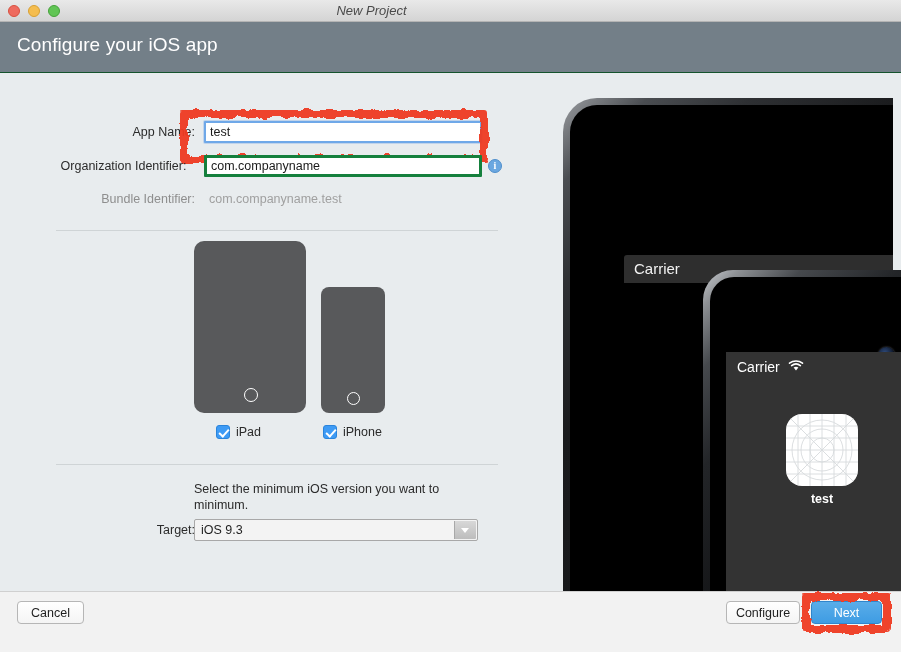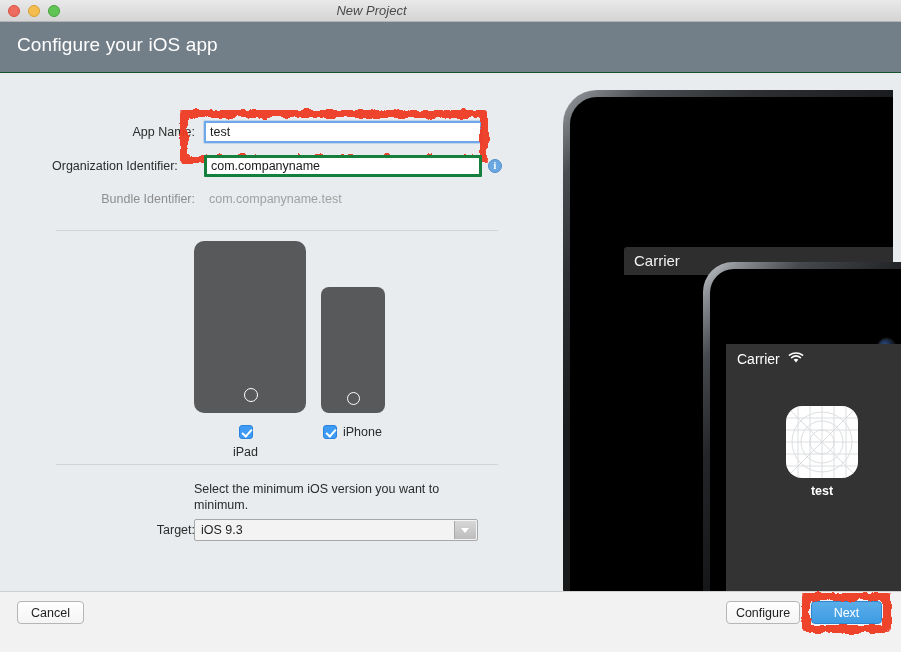--- a/index.html
+++ b/index.html
@@ -155,21 +155,21 @@
     width: 308px; height: 53px;
     box-sizing: border-box;
     border: 8px solid #ef3b22;
     border-radius: 3px;
     filter: url(#rough);
     opacity: 0.95;
   }
 
   
   #row-org { left: 24px; top: 82px; width: 460px; }
-  #row-org .field-label { left: 0; width: 143px; text-align: left; }
+  #row-org .field-label { left: 0; width: 143px; text-align: center; }
   #org-input-wrap { position: absolute; left: 152px; top: 0; }
 
   #info-icon {
     position: absolute;
     left: 436px; top: 4px;
     width: 14px; height: 14px;
     border-radius: 50%;
     background: #6ba7e0;
     border: 1px solid #4f8fcc;
     box-sizing: border-box;
@@ -232,21 +232,21 @@
     left: 24px; top: 352px;
     width: 460px; height: 20px;
   }
   #row-devices .field-label { left: 0; width: 143px; text-align: right; line-height: 20px; }
   .check-group {
     position: absolute;
     display: flex;
     align-items: center;
     gap: 6px;
   }
-  #chk-ipad-group { left: 181px; top: 0px; flex-direction: column; }
+  #chk-ipad-group { left: 164px; top: 0px; }
   #chk-iphone-group { left: 271px; top: 0px; }
   .checkbox {
     width: 14px; height: 14px;
     border-radius: 3px;
     background: #3e9bf5;
     border: 1px solid #2a84db;
     box-sizing: border-box;
     position: relative;
   }
   .checkbox::after {
@@ -315,21 +315,21 @@
     position: absolute;
     left: 6px; top: 7px;
     border-left: 4px solid transparent;
     border-right: 4px solid transparent;
     border-top: 5px solid #ffffff;
   }
 
   
   #preview-pane {
     position: absolute;
-    left: 563px; top: 4px;
+    left: 563px; top: 12px;
     width: 338px;
     height: 518px;
     overflow: hidden;
     border-radius: 6px;
   }
 
   
   #mock-ipad {
     position: absolute;
     left: 0px; top: 13px;

